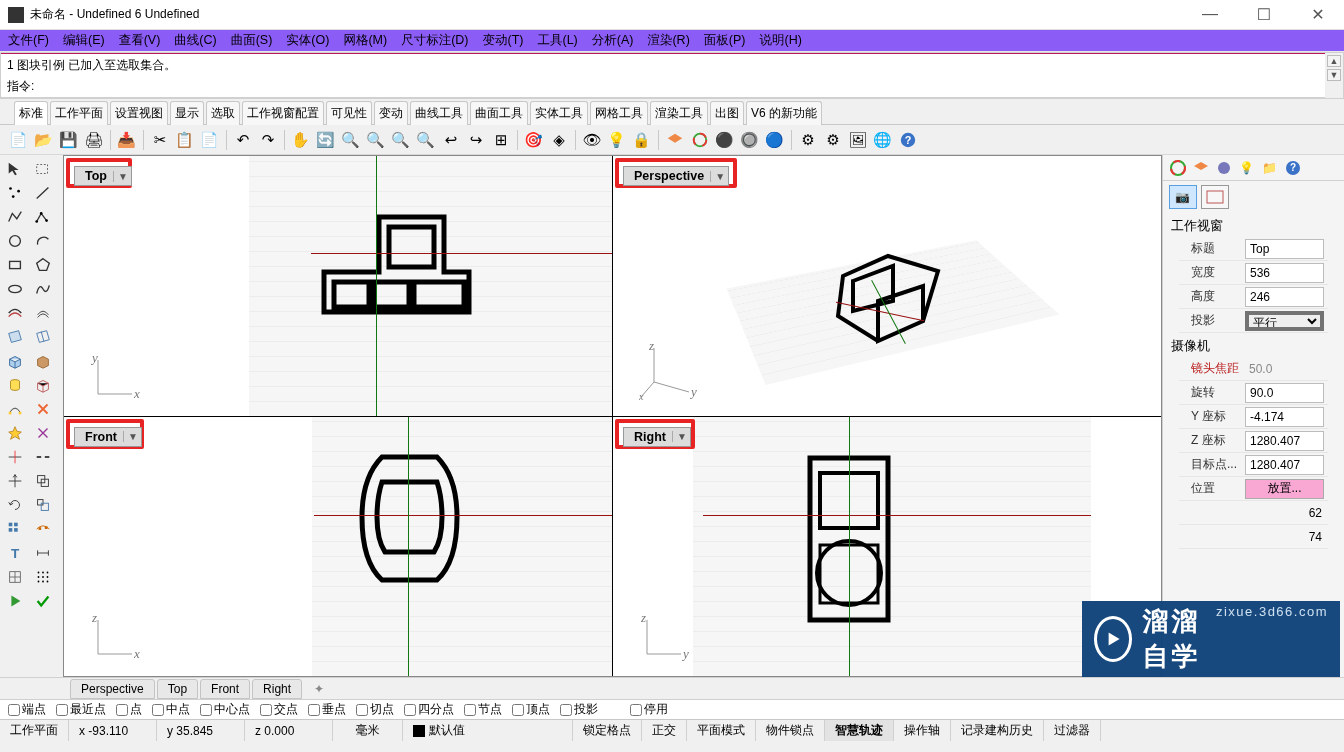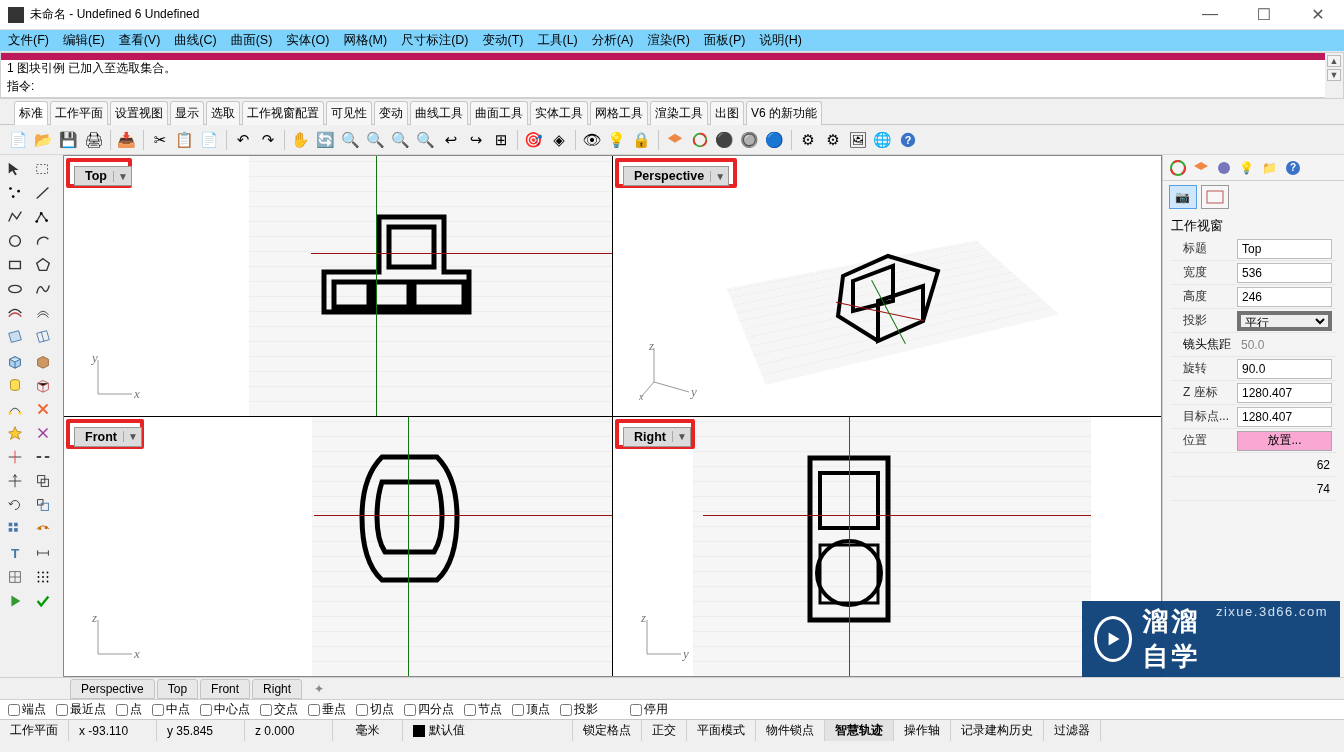--- a/index.html
+++ b/index.html
@@ -2,23 +2,23 @@
 <html><head>
 <meta charset="utf-8">
 <style>
 * { box-sizing: border-box; margin: 0; padding: 0; font-family: "Microsoft YaHei", Arial, sans-serif; }
 body { width: 1344px; height: 752px; background: #f0f0f0; overflow: hidden; font-size: 12px; }
 .titlebar { height: 30px; background: #fff; display: flex; align-items: center; padding: 0 8px; border-bottom: 1px solid #ddd; }
 .titlebar .icon { width: 16px; height: 16px; background: #333; margin-right: 6px; }
 .titlebar .title { flex: 1; font-size: 12px; }
 .titlebar .winbtns { display: flex; gap: 18px; }
 .titlebar .winbtn { width: 36px; text-align: center; font-size: 16px; color: #555; cursor: pointer; }
-.menubar { height: 22px; background: #7dd3fc; display: flex; align-items: center; padding: 0 8px; gap: 14px; font-size: 12.5px; border-bottom: 1px solid #e8e8e8;}
+.menubar { height: 22px; background: #8b5cf6; display: flex; align-items: center; padding: 0 8px; gap: 14px; font-size: 12.5px; border-bottom: 1px solid #e8e8e8;}
 .menubar span { cursor: pointer; }
-.cmdhistory { height: 23px; background: #fff; padding: 1px 6px; font-size: 12px; display:flex; align-items:center; border-top:7px solid #be185d;}
+.cmdhistory { height: 23px; background: #fff; padding: 1px 6px; font-size: 12px; display:flex; align-items:center; border-top:1px solid #be185d;}
 .cmdline { height: 22px; background: #fff; display: flex; align-items: center; padding: 0 6px; border-bottom: 1px solid #d0d0d0; }
 .cmdline input { flex: 1; border: none; outline: none; height: 18px; font-size: 12px; background:#fff;}
 .cmdarea{border:1px solid #d0d0d0; margin:0 0 2px 0;}
 .scrollbtn{width:18px;display:flex;flex-direction:column;gap:2px;align-items:center;justify-content:flex-start;padding-top:2px}
 .scrollbtn div{width:14px;height:12px;background:#f3f3f3;border:1px solid #bbb;font-size:9px;text-align:center;line-height:10px;color:#555}
 .tabstrip { height: 24px; background: #f0f0f0; display: flex; align-items: flex-end; padding: 0 8px 0 14px; gap: 2px; border-bottom:1px solid #c8c8c8;}
 .apptab { padding: 3px 4px; background: #f0f0f0; border: 1px solid #c8c8c8; border-bottom: none; border-radius: 3px 3px 0 0; font-size: 12px; cursor: pointer; position:relative; top:1px; background:#f7f7f7;}
 .apptab.active { background: #fff; }
 .maintoolbar { height: 30px; background: #f0f0f0; display: flex; align-items: center; padding: 0 8px; gap: 3px; border-bottom: 1px solid #d8d8d8; }
 .tbtn { width: 22px; height: 22px; display: flex; align-items: center; justify-content: center; cursor: pointer; font-size: 15px; border-radius:2px;}
@@ -37,21 +37,21 @@
 .axis { position: absolute; bottom: 14px; left: 26px; }
 .axistxt{font-family:serif;font-size:13px;font-style:italic;fill:#777;}
 .obj { position:absolute; }
 .rightpanel { width: 182px; background: #f4f4f4; display: flex; flex-direction: column; border-left:1px solid #d0d0d0;}
 .rp-icons { height: 26px; display: flex; align-items: center; gap: 5px; padding: 0 6px; border-bottom:1px solid #d0d0d0;}
 .rp-icons .ic{width:18px;height:18px;display:flex;align-items:center;justify-content:center;cursor:pointer;}
 .rp-mode { height: 32px; display: flex; align-items: center; gap: 4px; padding: 4px 6px;}
 .rp-mode .mbtn{width:28px;height:24px;border:1px solid #999;display:flex;align-items:center;justify-content:center;background:#f7f7f7;cursor:pointer;}
 .rp-mode .mbtn.active{background:#cfe6ff;border-color:#5a9fe0;}
 .rp-section{padding:4px 8px 2px 8px;font-size:13px;font-weight:500;}
-.rp-props{padding:0 8px;}
+.rp-props{padding:0 16px;}
 .rp-row{display:flex;height:24px;align-items:center;border-bottom:1px solid #e6e6e6;}
 .rp-row .k{width:62px;padding-left:12px;font-size:12px;color:#333;}
 .rp-row .v{flex:1;padding:0 4px;font-size:12px;}
 .rp-row .v input{width:100%;border:1px solid #bdbdbd;height:20px;padding:0 4px;font-size:12px;}
 .rp-row .v .ro{color:#888;padding-left:4px;}
 .rp-row select{width:100%;height:20px;border:4px solid #737373;font-size:12px;}
 .rp-row button{width:100%;height:20px;border:1px solid #aaa;background:#f9a8d4;font-size:12px;cursor:pointer;}
 .watermark{position:absolute;right:4px;bottom:75px;width:258px;height:76px;background:rgba(16,67,122,0.97);display:flex;align-items:center;gap:10px;padding:0 12px;}
 .watermark .logo{width:46px;height:46px;border:3px solid #fff;border-radius:50%;display:flex;align-items:center;justify-content:center;}
 .watermark .txt{color:#fff;display:flex;flex-direction:row;gap:1px;}
@@ -553,28 +553,33 @@
           </div>
     <div class="rp-row">
             <div class="k">高度</div>
             <div class="v"><input value="246" style=""></div>
           </div>
     <div class="rp-row">
             <div class="k">投影</div>
             <div class="v"><select><option>平行</option></select></div>
           </div>
   </div>
+  <div class="rp-section">摄像机</div>
   <div class="rp-props">
     <div class="rp-row">
-            <div class="k" style="color:#000000">镜头焦距</div>
+            <div class="k" style="color:#b91c1c">镜头焦距</div>
             <div class="v"><span class="ro">50.0</span></div>
           </div>
     <div class="rp-row">
             <div class="k">旋转</div>
             <div class="v"><input value="90.0" style=""></div>
+          </div>
+    <div class="rp-row">
+            <div class="k">Y 座标</div>
+            <div class="v"><input value="-4.174" style=""></div>
           </div>
     <div class="rp-row">
             <div class="k">Z 座标</div>
             <div class="v"><input value="1280.407" style=""></div>
           </div>
     <div class="rp-row">
             <div class="k">目标点...</div>
             <div class="v"><input value="1280.407" style=""></div>
           </div>
     <div class="rp-row">

